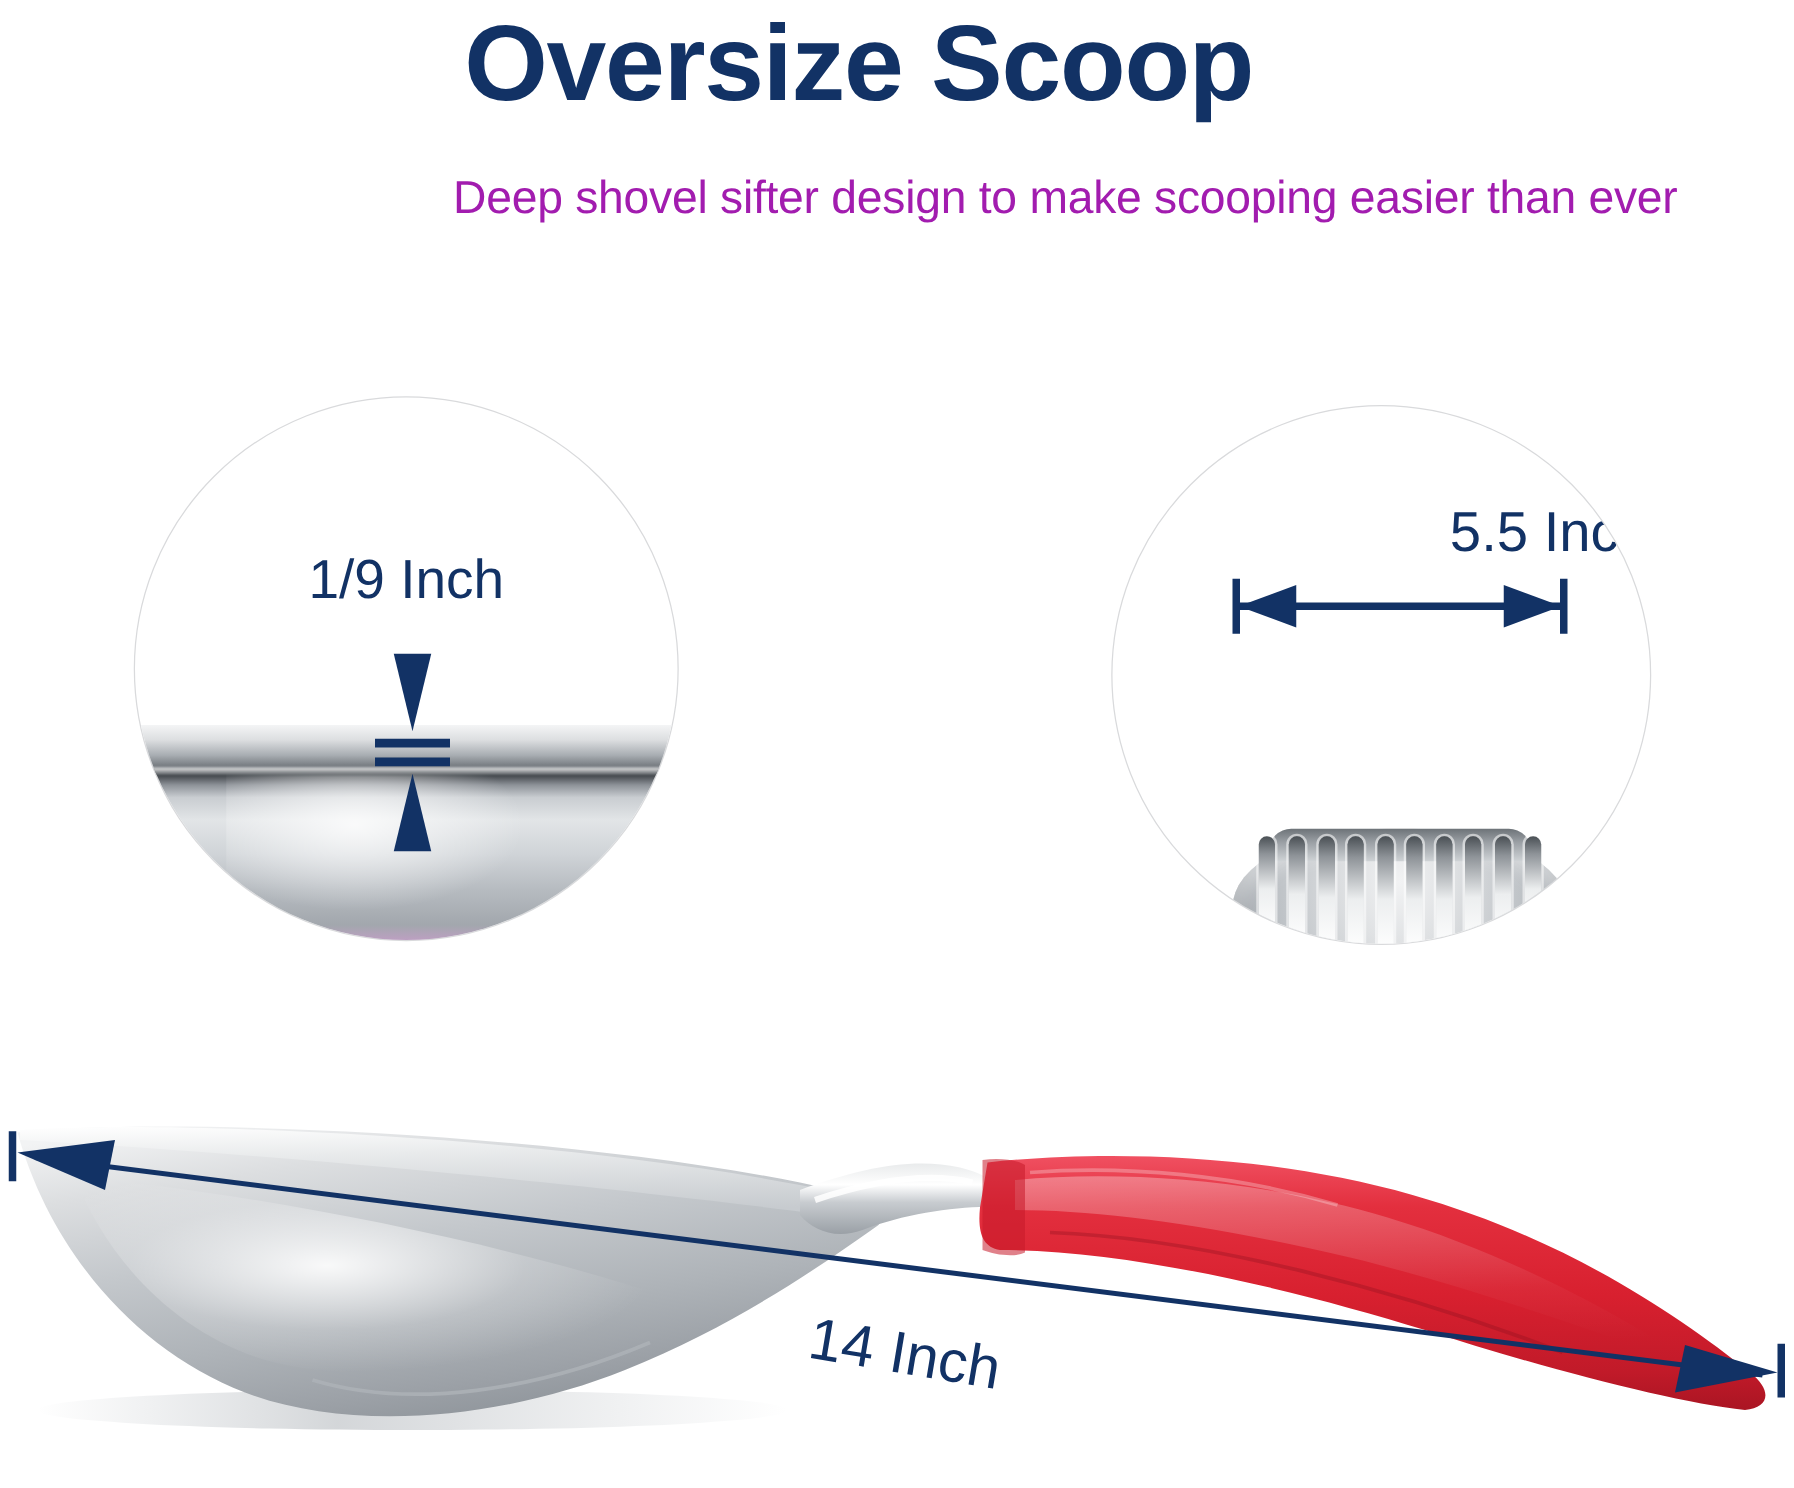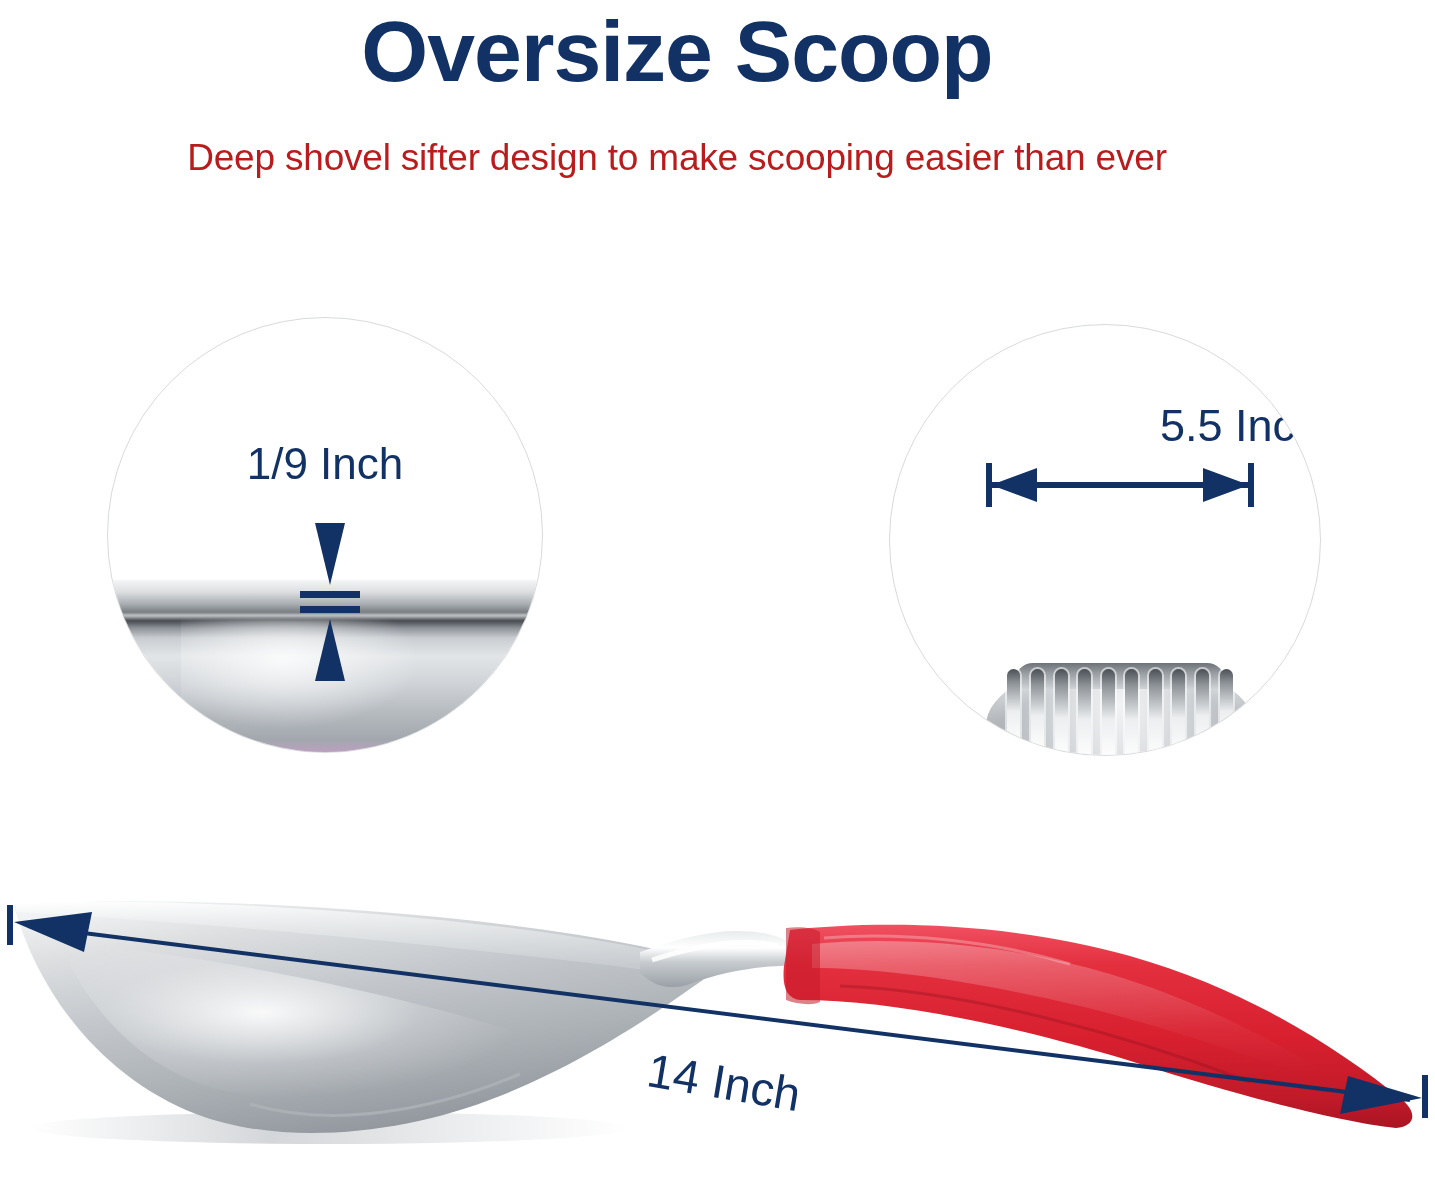--- a/index.html
+++ b/index.html
@@ -19,44 +19,45 @@
   #page {
     position: absolute;
     inset: 0;
     background: #ffffff;
   }
 
   
   .header {
     position: absolute;
     top: 0;
-    left: 0;
+    left: 10px;
     width: 1310px;
     text-align: center;
     padding-left: 22px;
   }
   .title {
     margin: 0;
     padding-top: 8px;
     font-size: 86px;
     line-height: 1.0;
     font-weight: 700;
     letter-spacing: -1px;
     color: #123265;
     font-family: "Liberation Sans", "DejaVu Sans", sans-serif;
   }
   .subtitle {
     margin: 0;
     padding-top: 44px;
     font-size: 37px;
     line-height: 1.1;
     font-weight: 400;
-    color: #b91c1c;
+    color: #a21caf;
     letter-spacing: -0.2px;
     font-family: "Liberation Sans", "DejaVu Sans", sans-serif;
+    text-align: right;
   }
 
   
   .inset {
     position: absolute;
     border-radius: 50%;
     border: 1.5px solid #d9dadc;
     background: #ffffff;
     overflow: hidden;
     box-sizing: border-box;

